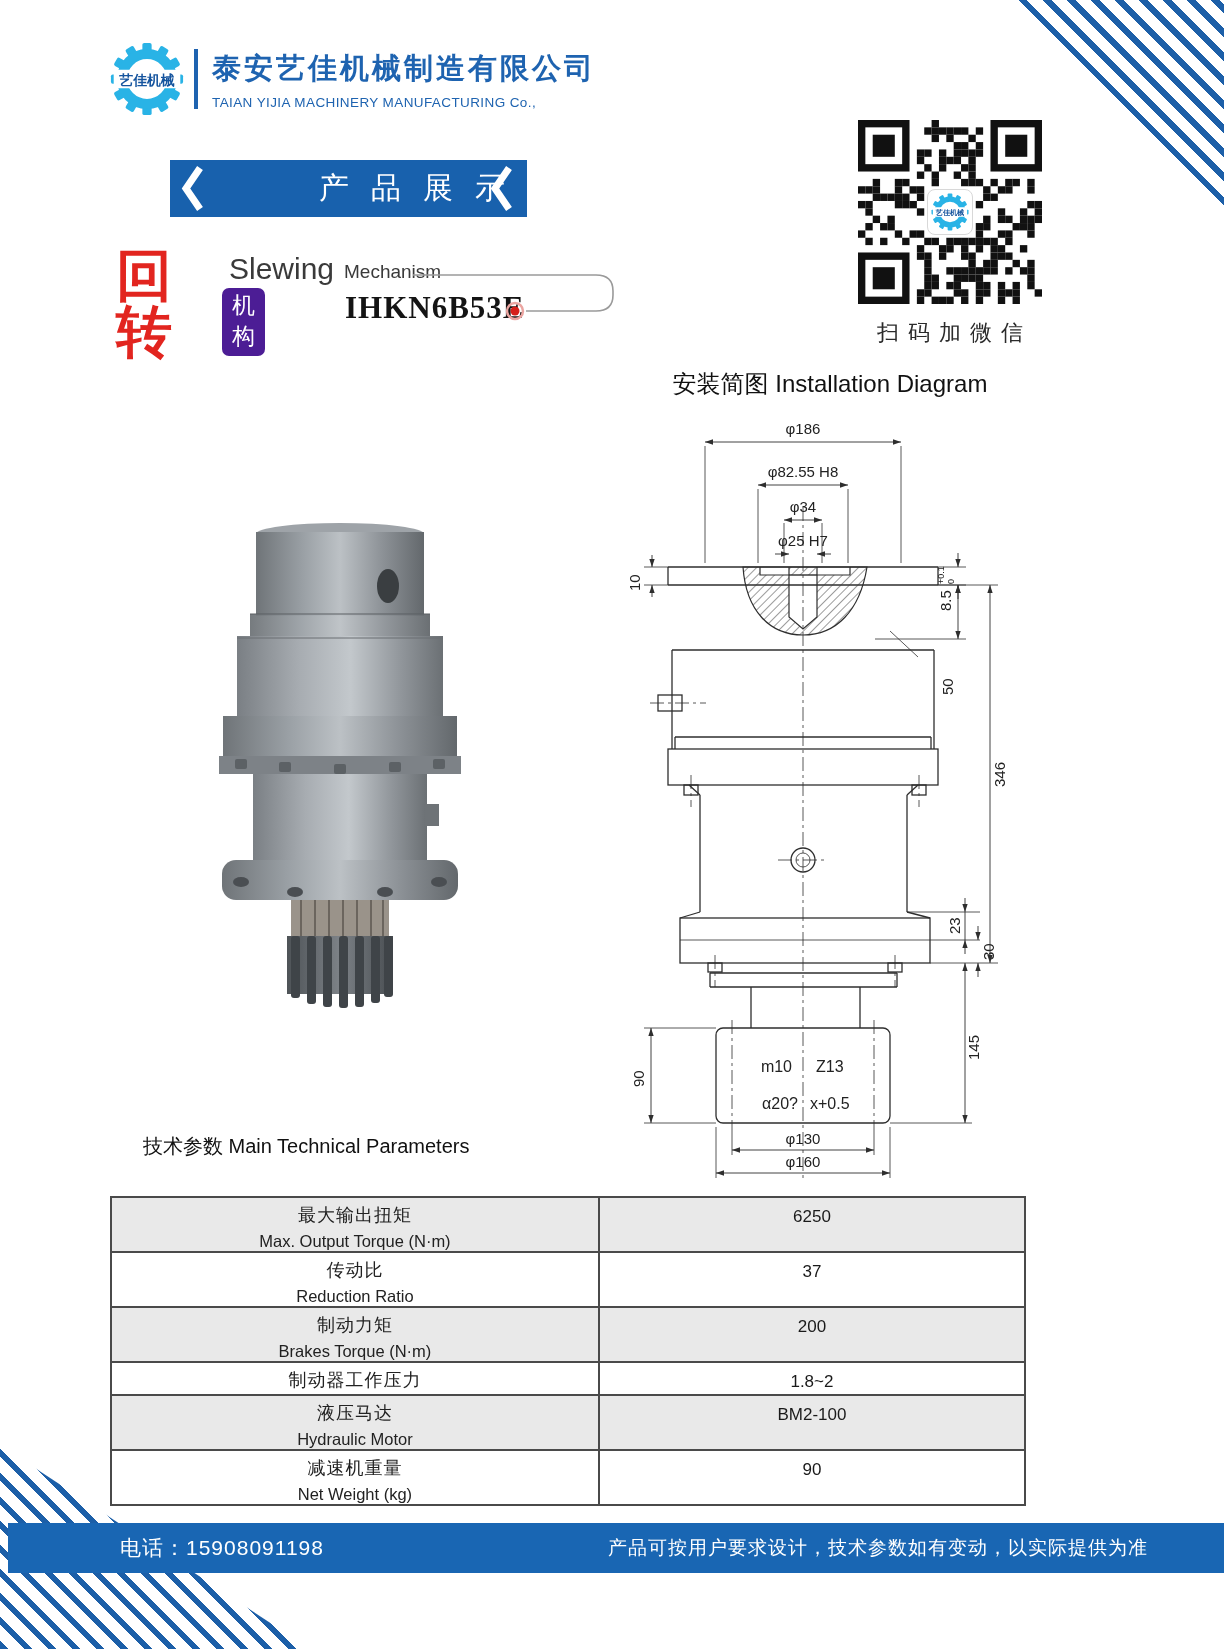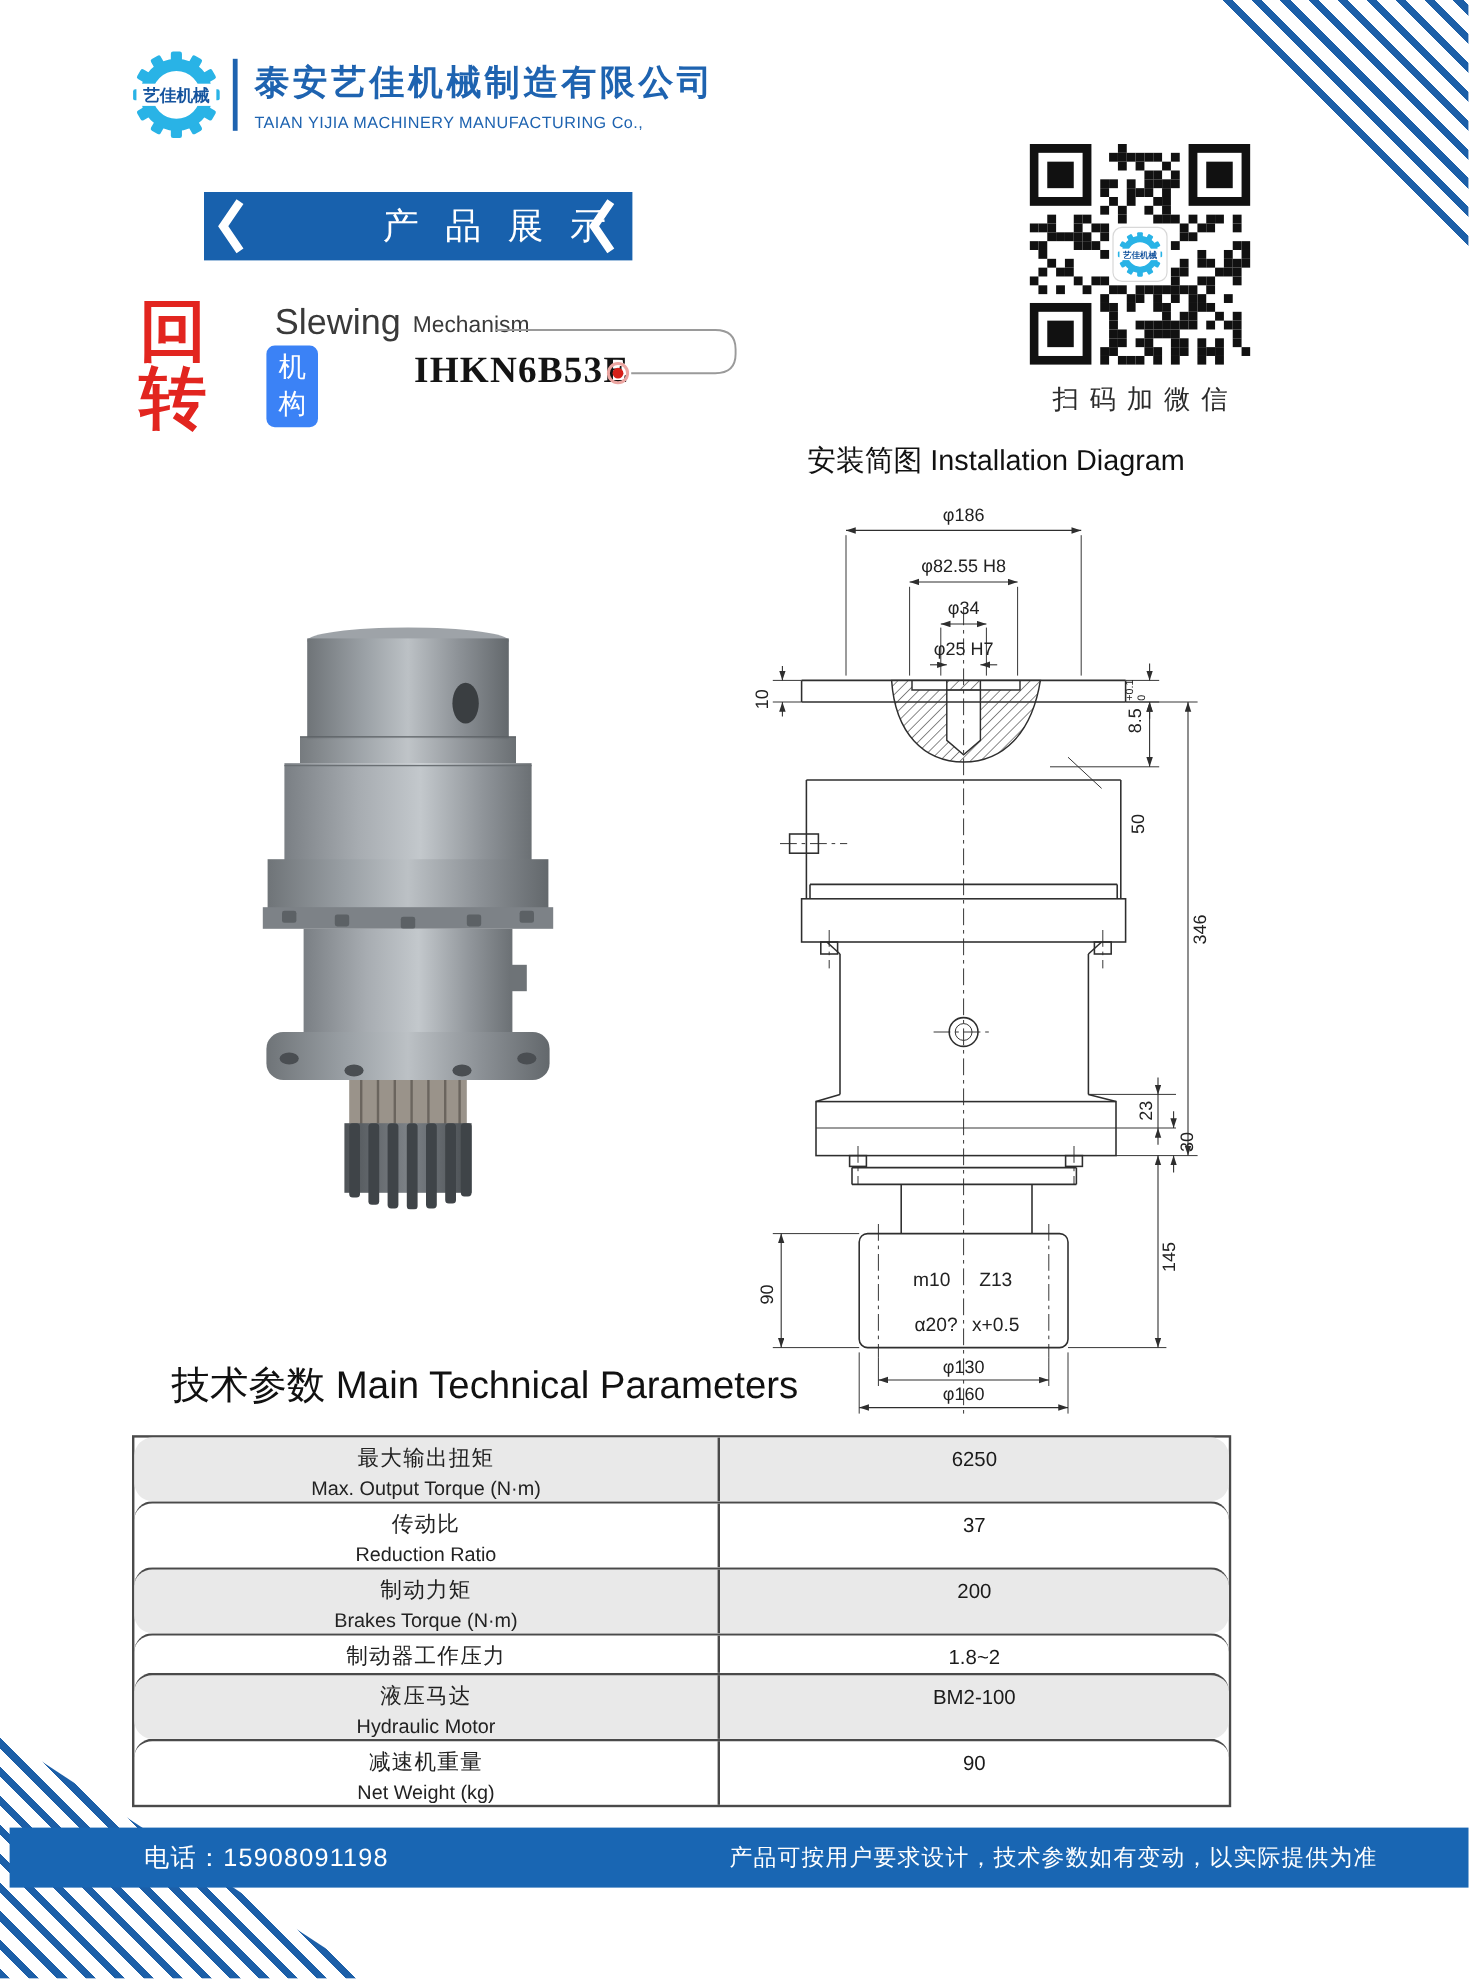--- a/index.html
+++ b/index.html
@@ -24,41 +24,41 @@
   .banner svg { position:absolute; top:0; height:57px; }
   .banner .chv-l { left:10px; }
   .banner .chv-r { right:14px; }
   .banner-label { width:100%; text-align:right; color:#fff; font-size:30px; font-weight:normal; letter-spacing:22px; text-indent:22px; }
 
   
   .ptitle { position:absolute; left:116px; top:248px; }
   .pt-cn { position:absolute; left:0; top:0; font-size:56px; line-height:1; font-weight:bold; color:#e2251f; }
   .pt-en1 { position:absolute; left:113px; top:4px; font-size:30px; color:#3a3a3a; }
   .pt-en2 { position:absolute; left:228px; top:13px; font-size:19px; color:#3a3a3a; }
-  .pt-badge { position:absolute; left:106px; top:40px; background:#3b82f6; color:#fff; font-size:23px; padding:2px 10px 4px; border-radius:7px; }
+  .pt-badge { position:absolute; left:106px; top:40px; background:#4c1d95; color:#fff; font-size:23px; padding:2px 10px 4px; border-radius:7px; }
   .pt-model { position:absolute; left:229px; top:42px; font-family:"Liberation Serif", serif; font-weight:bold; font-size:31px; color:#141414; letter-spacing:1px; }
   .pt-line { position:absolute; left:287px; top:13px; }
 
   
   .qrblock { position:absolute; left:858px; top:120px; width:184px; }
   .qrbox { position:relative; width:184px; height:184px; }
   .qr-logo { position:absolute; left:69px; top:69px; width:46px; height:46px; background:#fff; border:1px solid #d8d8d8; border-radius:8px; display:flex; align-items:center; justify-content:center; }
   .qr-caption { margin-top:14px; text-align:center; font-size:22px; color:#2b2b2b; letter-spacing:9px; text-indent:9px; }
 
   
   .diagram-title { position:absolute; left:640px; top:368px; width:380px; text-align:center; font-size:24px; color:#111; }
-  .params-heading { position:absolute; left:143px; top:1133px; font-size:32px; color:#111; }
+  .params-heading { position:absolute; left:143px; top:1133px; font-size:20px; color:#111; }
 
   
   .photo { position:absolute; left:195px; top:468px; }
   .diagram { position:absolute; left:620px; top:415px; }
 
   
   .ptable { position:absolute; left:110px; top:1196px; width:916px; height:310px; border:2px solid #4a4a4a; display:flex; flex-direction:column; background:#fff; }
-  .trow { flex:1; display:flex; border-top:2px solid #4a4a4a;border-radius:15px; }
+  .trow { flex:1; display:flex; border-top:2px solid #4a4a4a; }
   .trow:first-child { border-top:none; }
   .trow.gray { background:#e9e9e9; }
   .tcell { padding-top:5px; }
   .tcell.label { width:53.5%; border-right:2px solid #4a4a4a; text-align:center; }
   .tcell.value { flex:1; text-align:center; font-size:17px; color:#1a1a1a; padding-top:9px; }
   .tcell .cn { font-size:18px; color:#222; letter-spacing:1px; }
   .tcell .en { font-size:16.5px; color:#222; margin-top:5px; }
 
   
   .footer-bar { position:absolute; left:8px; top:1523px; width:1216px; height:50px; background:#1966b3; display:flex; align-items:center; justify-content:space-between; padding:0 76px 0 112px; }

